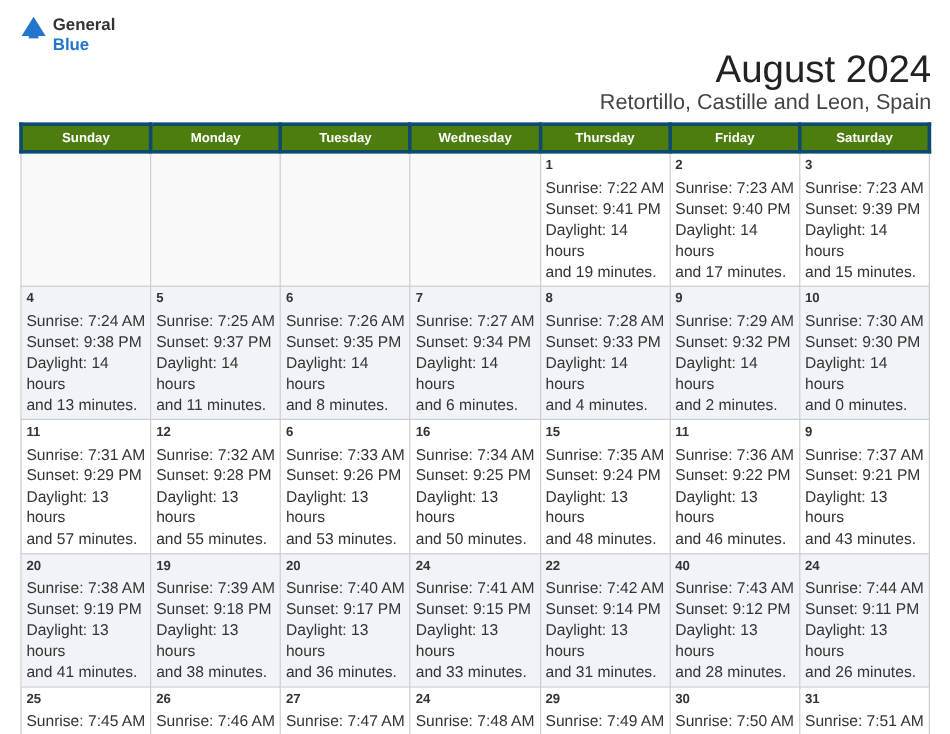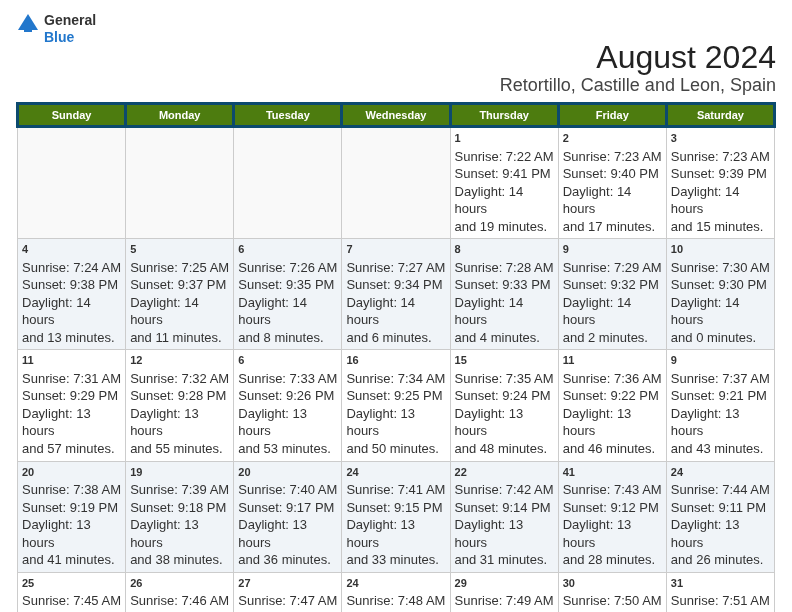--- a/index.html
+++ b/index.html
@@ -228,21 +228,21 @@
           </td>
           <td>
             <span class="day-num">24</span>
             <div class="day-info">Sunrise: 7:41 AM<br>Sunset: 9:15 PM<br>Daylight: 13 hours<br>and 33 minutes.</div>
           </td>
           <td>
             <span class="day-num">22</span>
             <div class="day-info">Sunrise: 7:42 AM<br>Sunset: 9:14 PM<br>Daylight: 13 hours<br>and 31 minutes.</div>
           </td>
           <td>
-            <span class="day-num">41</span>
+            <span class="day-num">40</span>
             <div class="day-info">Sunrise: 7:43 AM<br>Sunset: 9:12 PM<br>Daylight: 13 hours<br>and 28 minutes.</div>
           </td>
           <td>
             <span class="day-num">24</span>
             <div class="day-info">Sunrise: 7:44 AM<br>Sunset: 9:11 PM<br>Daylight: 13 hours<br>and 26 minutes.</div>
           </td>
         </tr>
         <tr>
           <td>
             <span class="day-num">25</span>

